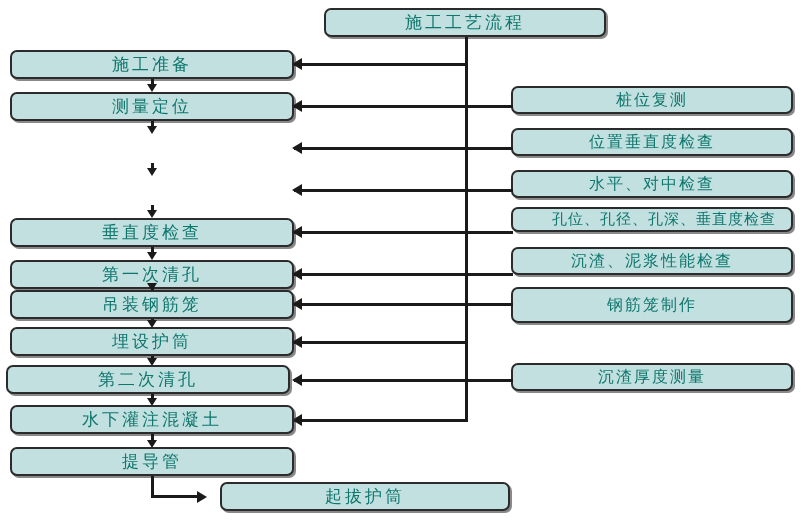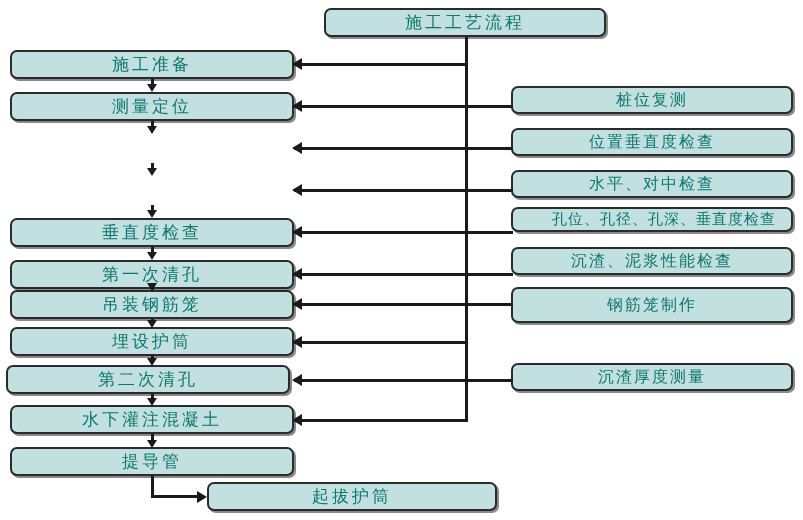--- a/index.html
+++ b/index.html
@@ -142,15 +142,15 @@
   <div class="seg h" style="left:294px;top:341px;width:172px;"></div>
   <div class="arrow-left" style="left:292px;top:336px;"></div>
 
   <div class="seg h" style="left:294px;top:379px;width:219px;"></div>
   <div class="arrow-left" style="left:292px;top:374px;"></div>
 
   <div class="seg v" style="left:151px;top:476px;height:22px;"></div>
   <div class="seg h" style="left:151px;top:495px;width:48px;"></div>
   <div class="arrow-right" style="left:197px;top:491px;"></div>
 
-  <div class="node bottom" style="left:207px;top:482px;width:290px;height:29px;">起拔护筒</div>
+  <div class="node bottom" style="left:220px;top:482px;width:290px;height:29px;">起拔护筒</div>
 
 </div>
 
 </body></html>

